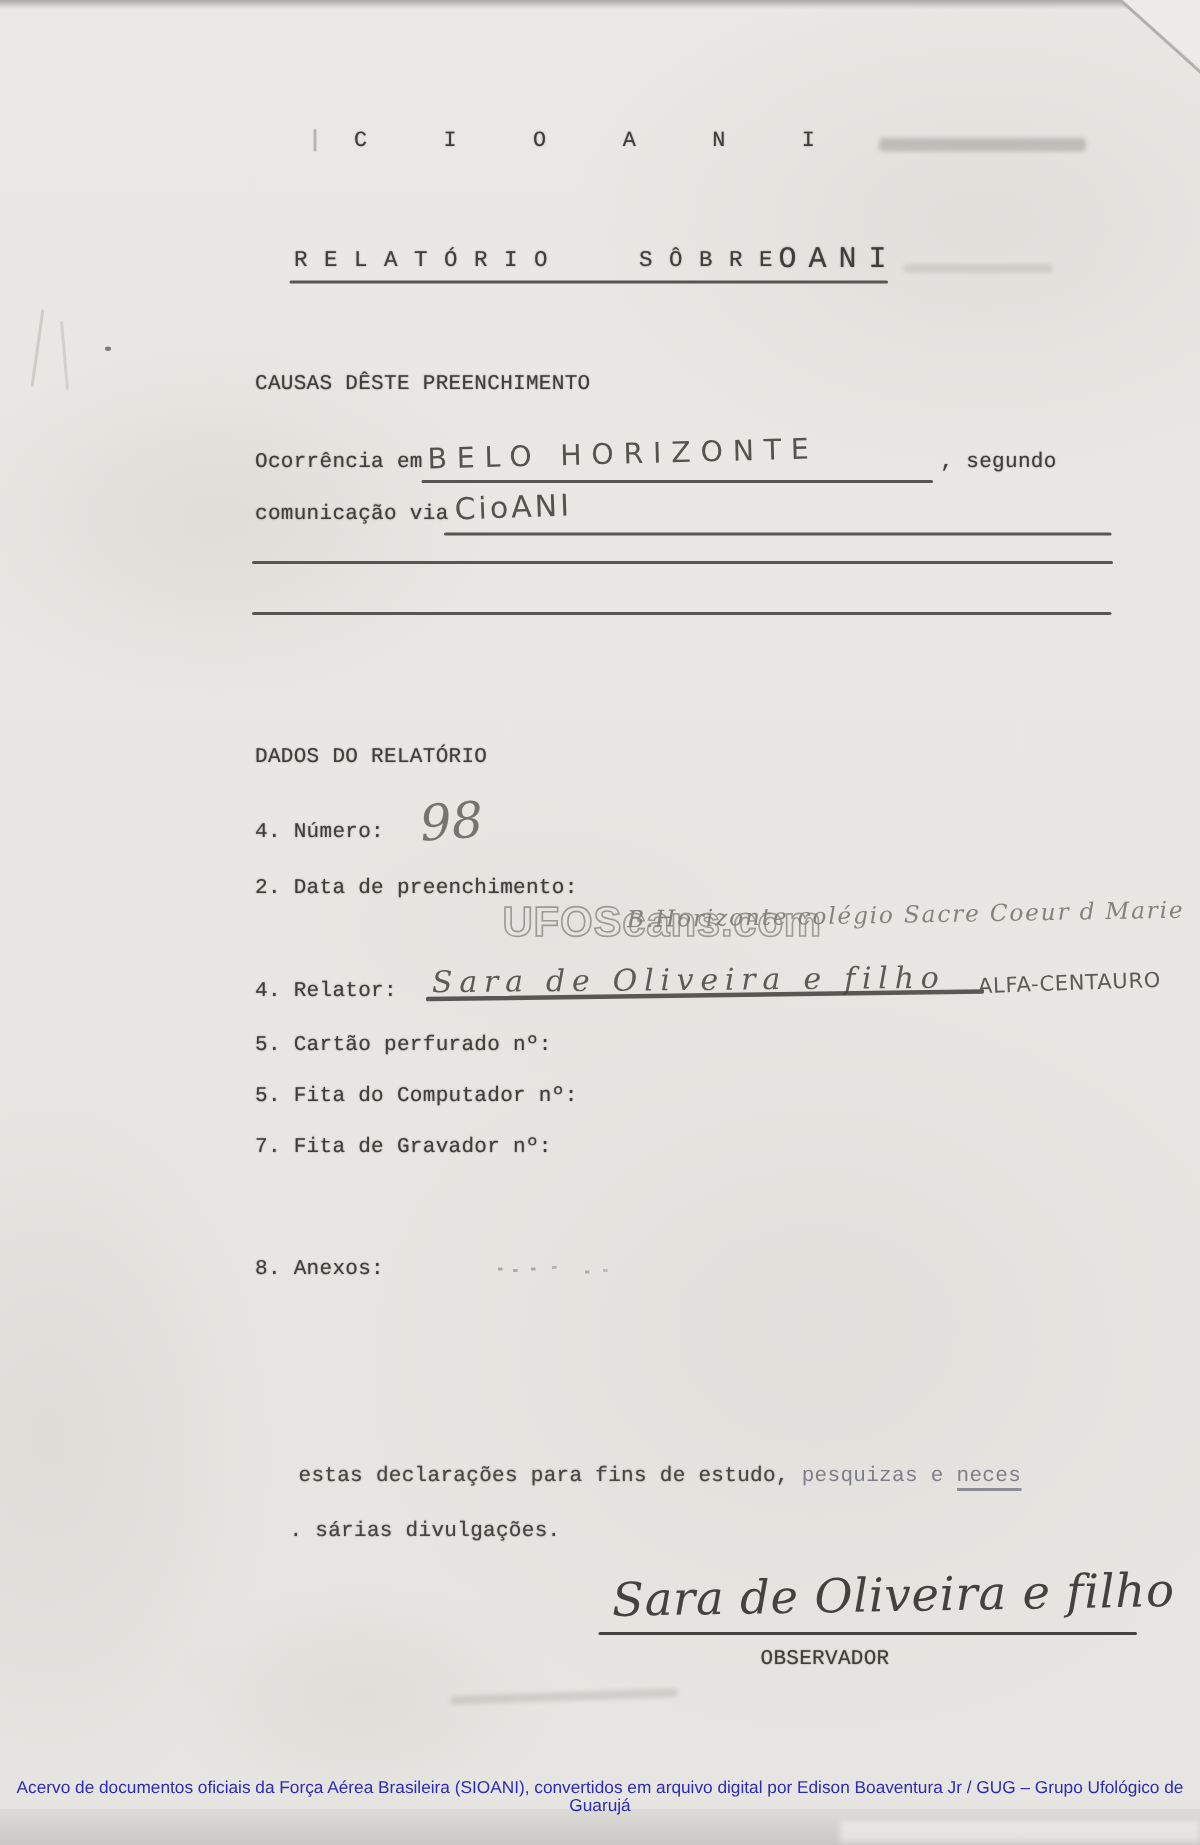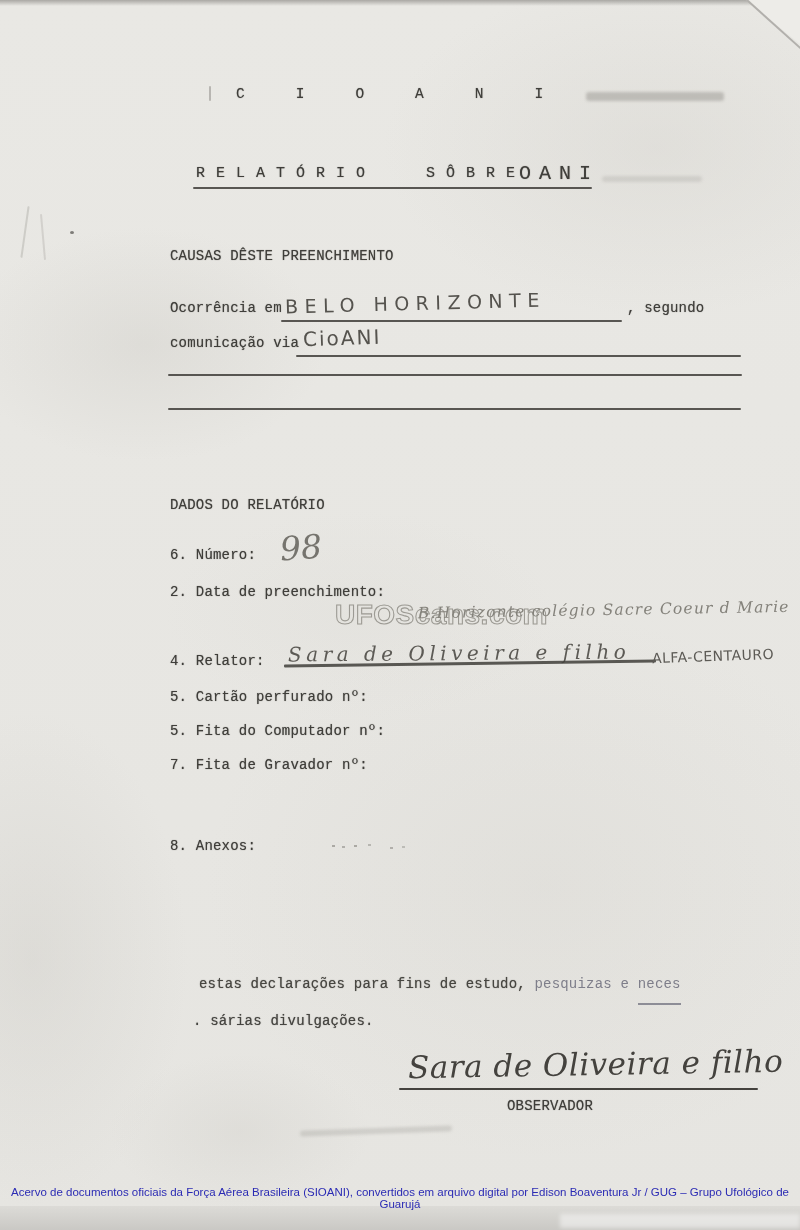--- a/index.html
+++ b/index.html
@@ -25,21 +25,21 @@
   .rule { position:absolute; height:2px; background:rgba(56,54,50,.82); border-radius:1px; }
   .hw {
     position:absolute; font-family:"DejaVu Serif", serif; font-style:italic;
     color:#6e6c66; white-space:pre;
   }
   .hwp {
     position:absolute; font-family:"DejaVu Sans", sans-serif;
     color:#55534e; white-space:pre;
   }
   .faded { color:#7e7e8a; text-shadow:none; }
-  .underlined-cont { border-bottom:2px solid rgba(126,126,138,.85); padding-bottom:11px; }
+  .underlined-cont { border-bottom:2px solid rgba(126,126,138,.85); padding-bottom:0; }
   .watermark {
     position:absolute; font-family:"Liberation Sans", sans-serif; font-weight:bold;
     font-size:28px; letter-spacing:.5px; color:transparent;
     -webkit-text-stroke:1.1px #95938c; opacity:.9; white-space:pre;
   }
   .footer {
     position:absolute; left:0; width:800px; text-align:center;
     font-family:"Liberation Sans", sans-serif; font-size:11.5px; color:#2b2bb4;
   }
   .smudge { position:absolute; background:rgba(120,118,112,.35); filter:blur(1.5px); border-radius:3px; }
@@ -95,21 +95,21 @@
 
   <div class="typed" style="left:170px; top:333px;">comunicação via</div>
   <div class="hwp" style="left:303px; top:326px; font-size:20px; letter-spacing:2px; transform:rotate(-2deg);">CioANI</div>
   <div class="rule" style="left:296px; top:355px; width:445px;"></div>
 
   <div class="rule" style="left:168px; top:374px; width:574px;"></div>
   <div class="rule" style="left:168px; top:408px; width:573px;"></div>
 
   <div class="typed" style="left:170px; top:495px;">DADOS DO RELATÓRIO</div>
 
-  <div class="typed" style="left:170px; top:545px;">6. Número:</div>
+  <div class="typed" style="left:170px; top:545px;">4. Número:</div>
   <div class="hw" style="left:280px; top:528px; font-size:33px; color:#76746e; transform:rotate(-4deg);">98</div>
 
   <div class="typed" style="left:170px; top:582px;">2. Data de preenchimento:</div>
 
   <div class="watermark" style="left:335px; top:599px;">UFOScans.com</div>
   <div class="hw" style="left:418px; top:601px; font-size:15.5px; color:#84827b; letter-spacing:1.2px; transform:rotate(-1deg);">B.Horizonte colégio Sacre Coeur d Marie</div>
 
   <div class="typed" style="left:170px; top:651px;">4. Relator:</div>
   <div class="hw" style="left:288px; top:641px; font-size:20px; color:#5c5a55; letter-spacing:4.5px; transform:rotate(-.5deg);">Sara de Oliveira e filho</div>
   <div class="strike" style="left:284px; top:662px; width:372px; transform:rotate(-.8deg);"></div>

